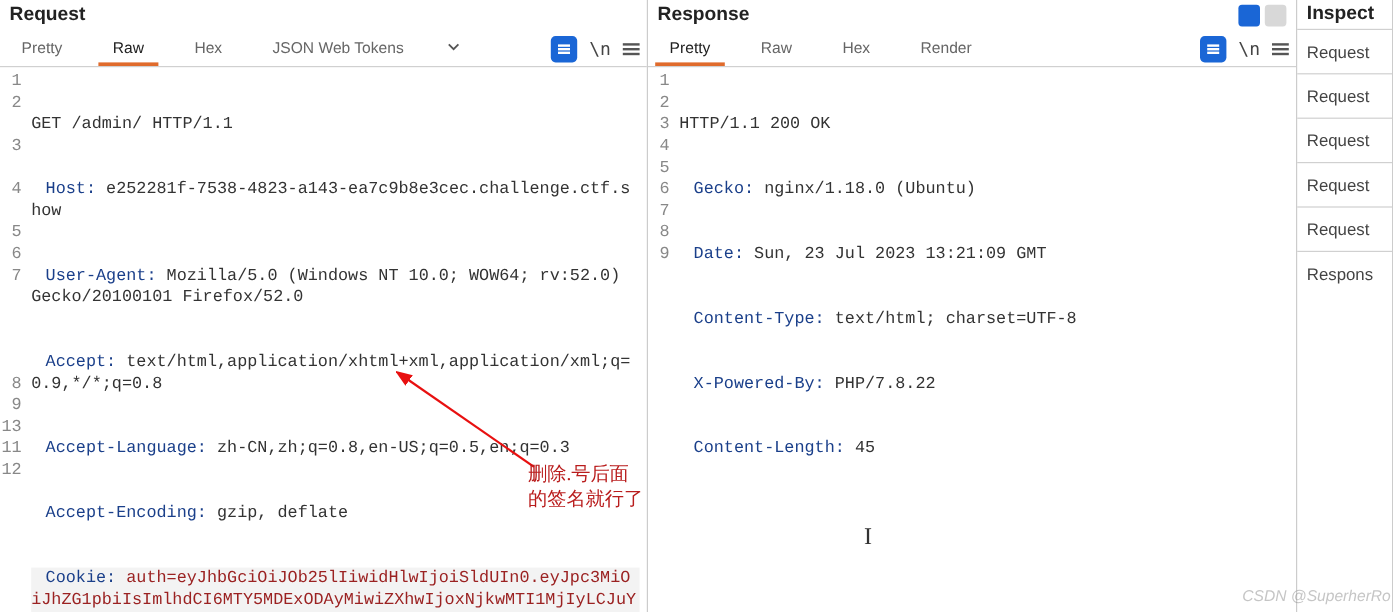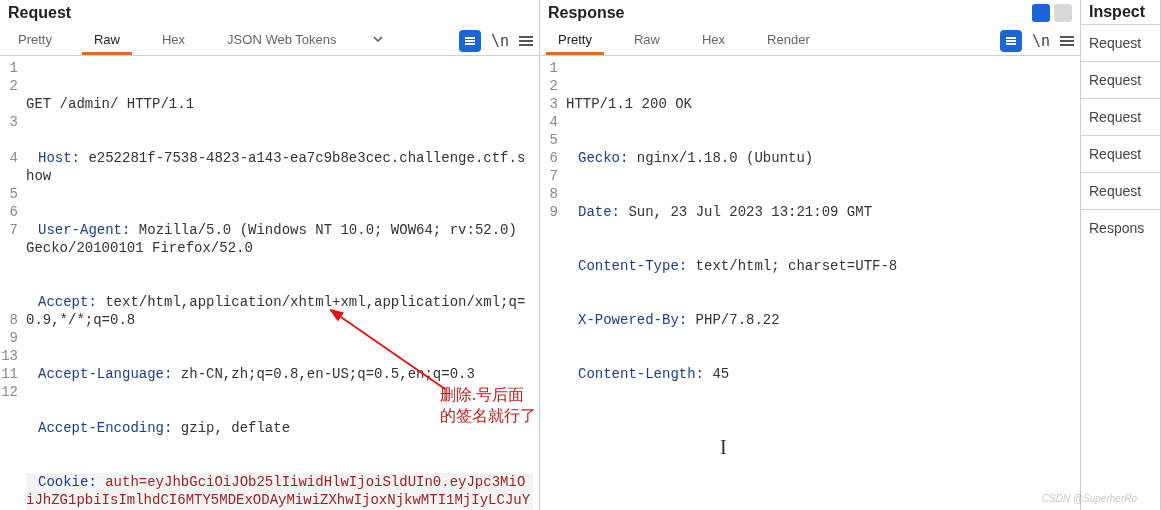--- a/index.html
+++ b/index.html
@@ -145,24 +145,24 @@
     font-size: 16px;
     font-family: "SimSun","Songti SC",serif;
     pointer-events: none;
   }
   .arrow-svg {
     position: absolute;
     pointer-events: none;
   }
   .watermark {
     position: absolute;
-    right: 24px;
+    right: 2px;
     bottom: 6px;
     color: rgba(150,150,150,0.55);
-    font-size: 10px;
+    font-size: 13px;
     font-style: italic;
     pointer-events: none;
   }
   .ibeam {
     position: absolute;
     font-family: serif;
     font-size: 20px;
     color: #333;
     pointer-events: none;
   }

